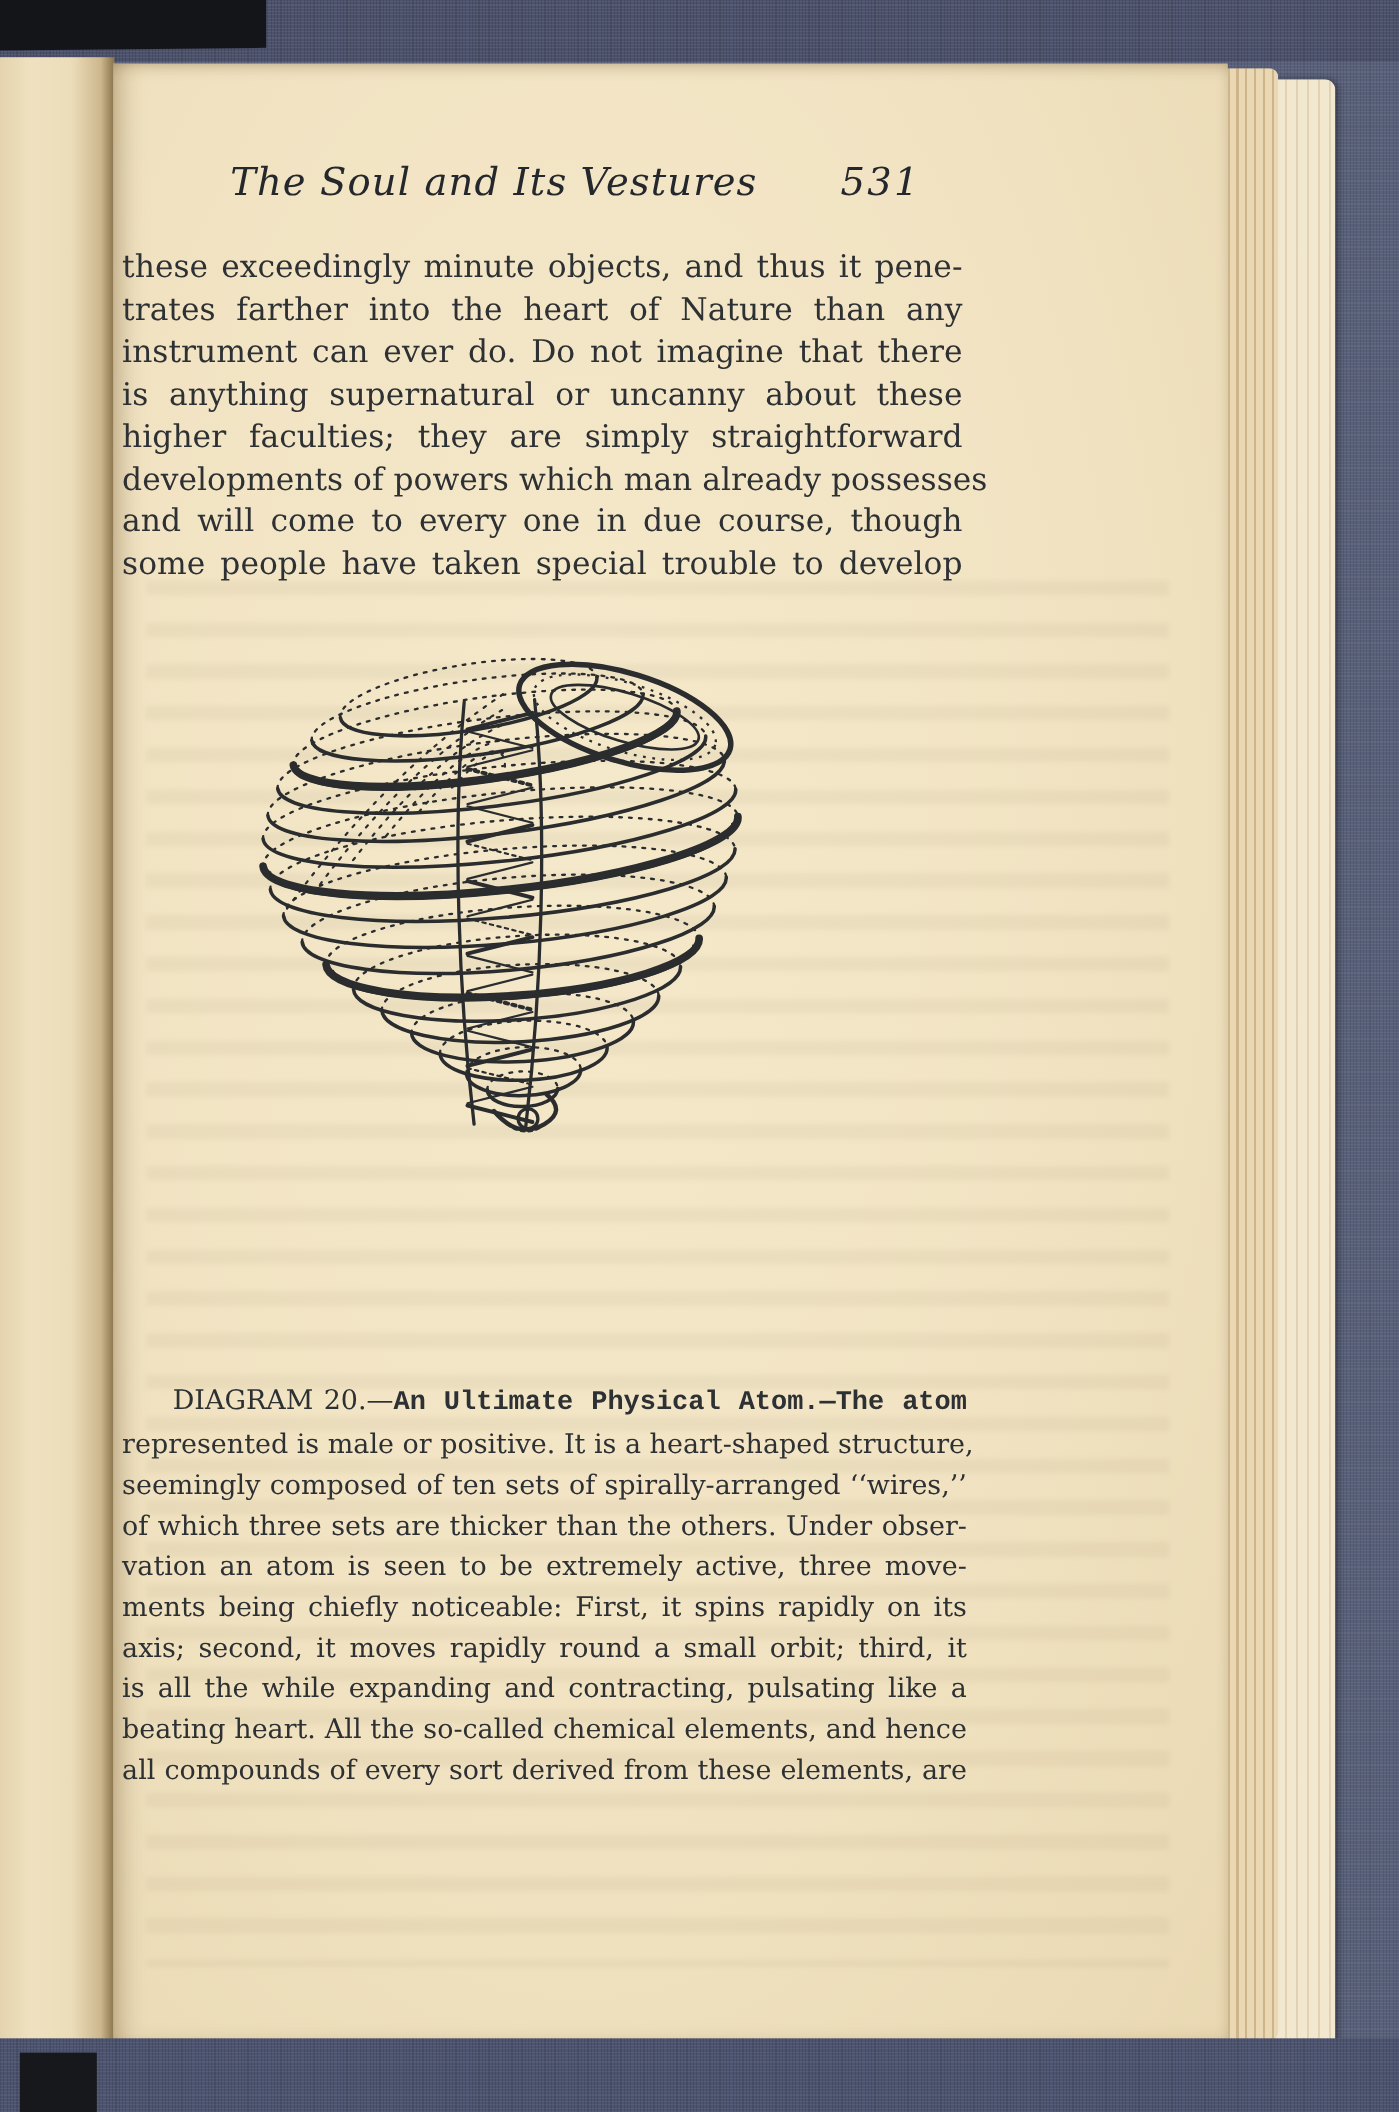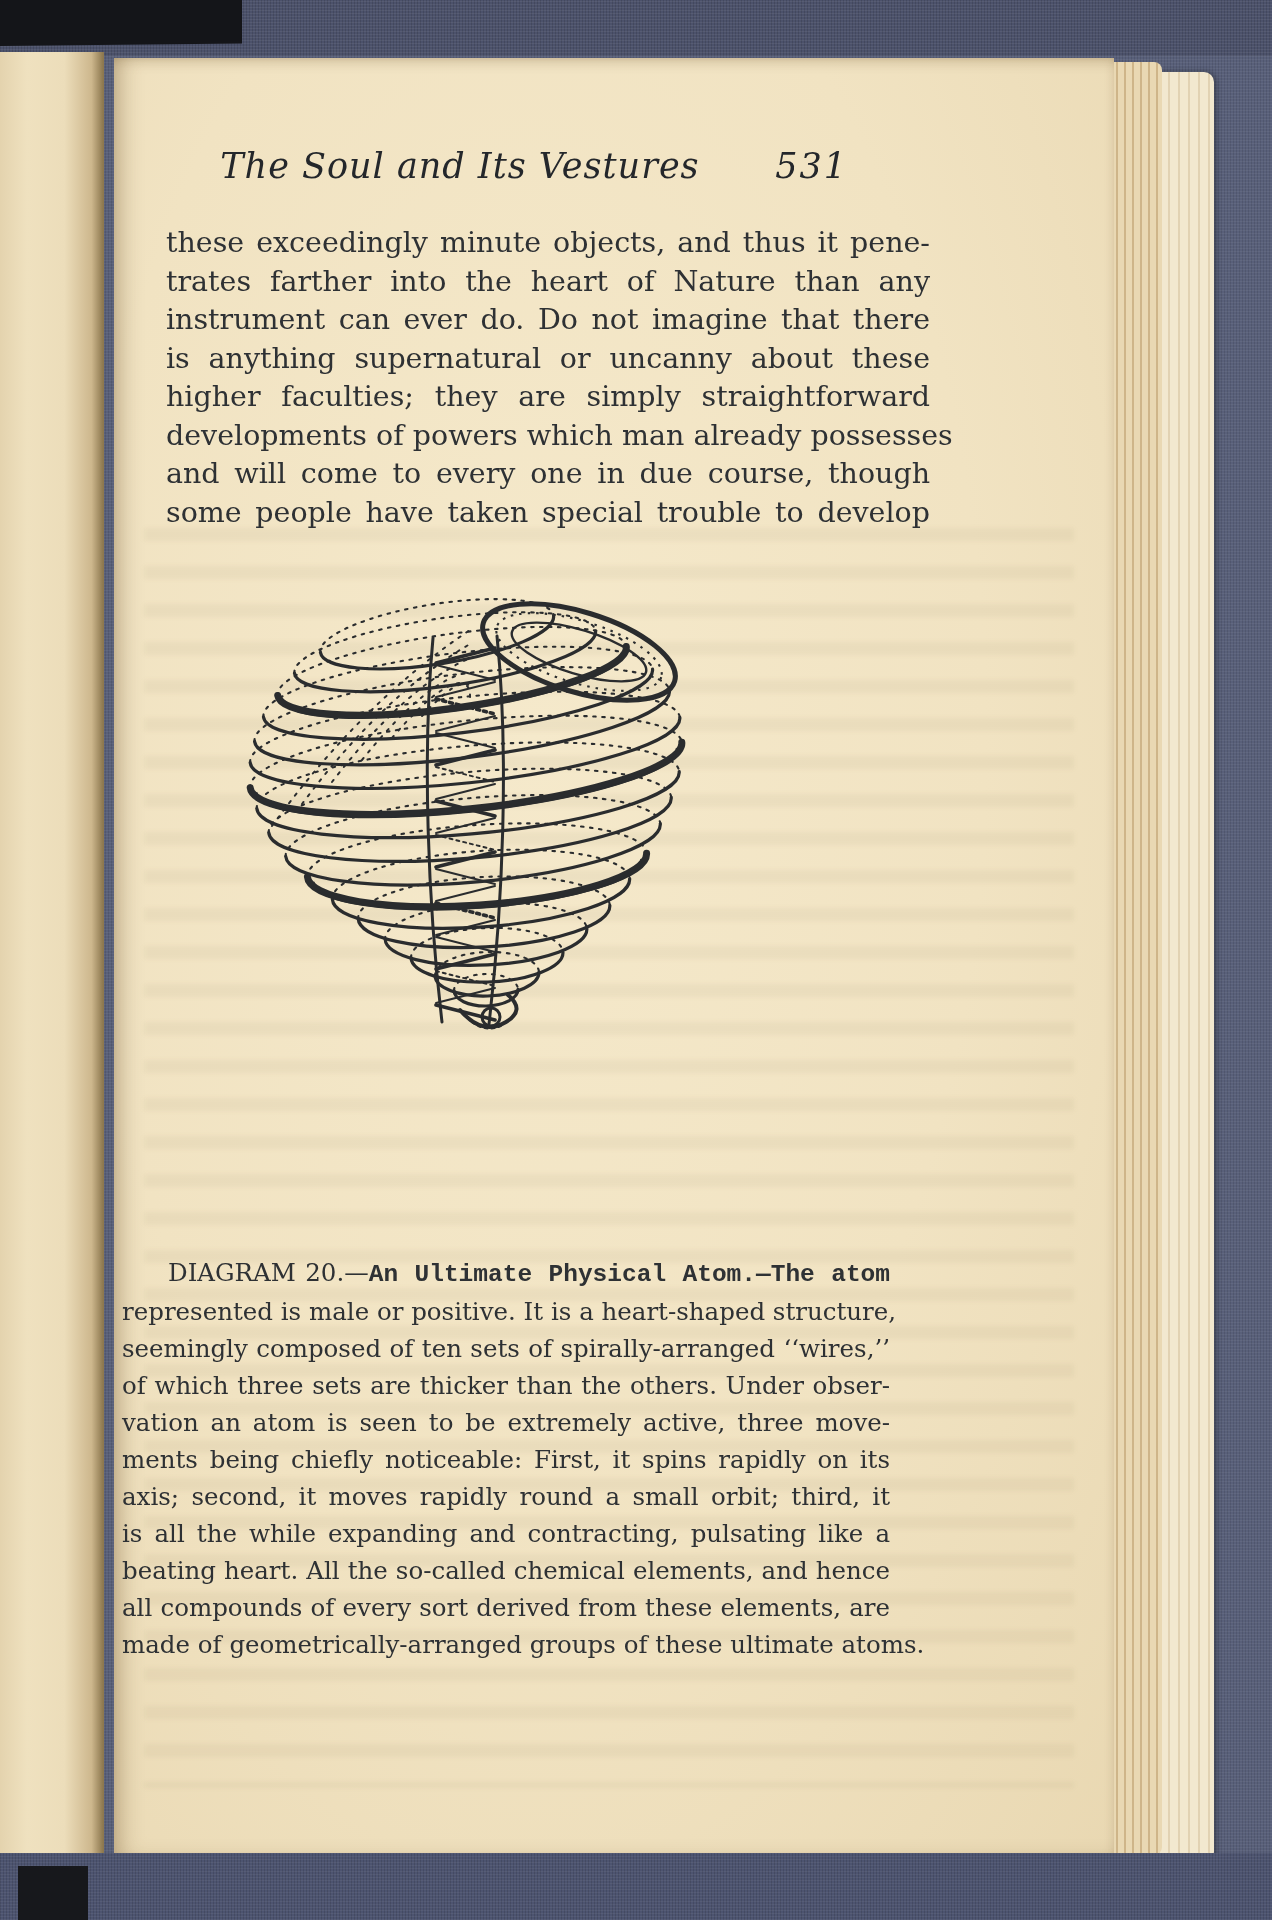--- a/index.html
+++ b/index.html
@@ -50,47 +50,48 @@
     background-image:repeating-linear-gradient(90deg, rgba(145,100,40,.30) 0 2px, transparent 2px 8px);
     border-radius:0 8px 8px 0;
   }
   
   .facing-page{
     position:absolute;left:0;top:52px;width:104px;height:1806px;
     background:linear-gradient(90deg,#e4d3ae 0,#efe1bf 26%,#ecddba 62%,#cdb78d 88%,#8d784f 99%);
   }
   
   .page{
-    position:absolute;left:114px;top:58px;width:1000px;height:1796px;
+    position:absolute;left:103px;top:58px;width:1000px;height:1796px;
     background-color:#f1e3c2;
     background-image:radial-gradient(ellipse at 42% 38%, #f5e9cb 0%, #f1e3c2 55%, #e9d8b2 100%);
     box-shadow:inset 16px 0 24px -12px rgba(90,60,20,.40),
                inset 0 10px 16px -12px rgba(90,60,20,.35),
                inset -6px 0 14px -10px rgba(90,60,20,.28);
+    padding-left:13px;
   }
   .bleed{ 
     position:absolute;left:30px;top:470px;width:930px;height:1260px;
     background-image:repeating-linear-gradient(180deg, rgba(125,110,70,.06) 0 13px, transparent 13px 38px);
     filter:blur(2px);pointer-events:none;
   }
   
   .running-head{
     position:absolute;left:8px;top:88px;width:768px;height:48px;
     color:#24272b;
   }
   .head-title{
     position:absolute;left:44%;top:0;transform:translateX(-50%);
     font-style:italic;font-size:35px;letter-spacing:1px;white-space:nowrap;
   }
   .head-folio{
     position:absolute;right:42px;top:0;font-style:italic;font-size:35px;letter-spacing:2px;
   }
   
   .body-block{
-    position:absolute;left:8px;top:166px;width:764px;color:#2e3134;margin-left:44px;
+    position:absolute;left:8px;top:166px;width:764px;color:#2e3134;
   }
   .tline{
     font-size:28.5px;line-height:38.5px;white-space:nowrap;
     text-align:justify;text-align-last:justify;text-justify:inter-word;
   }
   .lastline{text-align-last:left;}
   
   .figure-wrap{
     position:absolute;left:118px;top:516px;width:478px;height:462px;
   }
@@ -217,19 +218,18 @@
     <div id="caption-lines">
         <div class="cline">represented is male or positive.  It is a heart-shaped structure,</div>
         <div class="cline">seemingly composed of ten sets of spirally-arranged ‘‘wires,’’</div>
         <div class="cline">of which three sets are thicker than the others.  Under obser-</div>
         <div class="cline">vation an atom is seen to be extremely active, three move-</div>
         <div class="cline">ments being chiefly noticeable: First, it spins rapidly on its</div>
         <div class="cline">axis; second, it moves rapidly round a small orbit; third, it</div>
         <div class="cline">is all the while expanding and contracting, pulsating like a</div>
         <div class="cline">beating heart.  All the so-called chemical elements, and hence</div>
         <div class="cline">all compounds of every sort derived from these elements, are</div>
-        <div class="cline">made of geometrically-arranged groups of these ultimate atoms.</div>
       </div>
   </div>
 </div>
 
 <div class="cloth-bottom"></div>
 <div class="dark-corner-bl"></div>
 
 </body></html>

